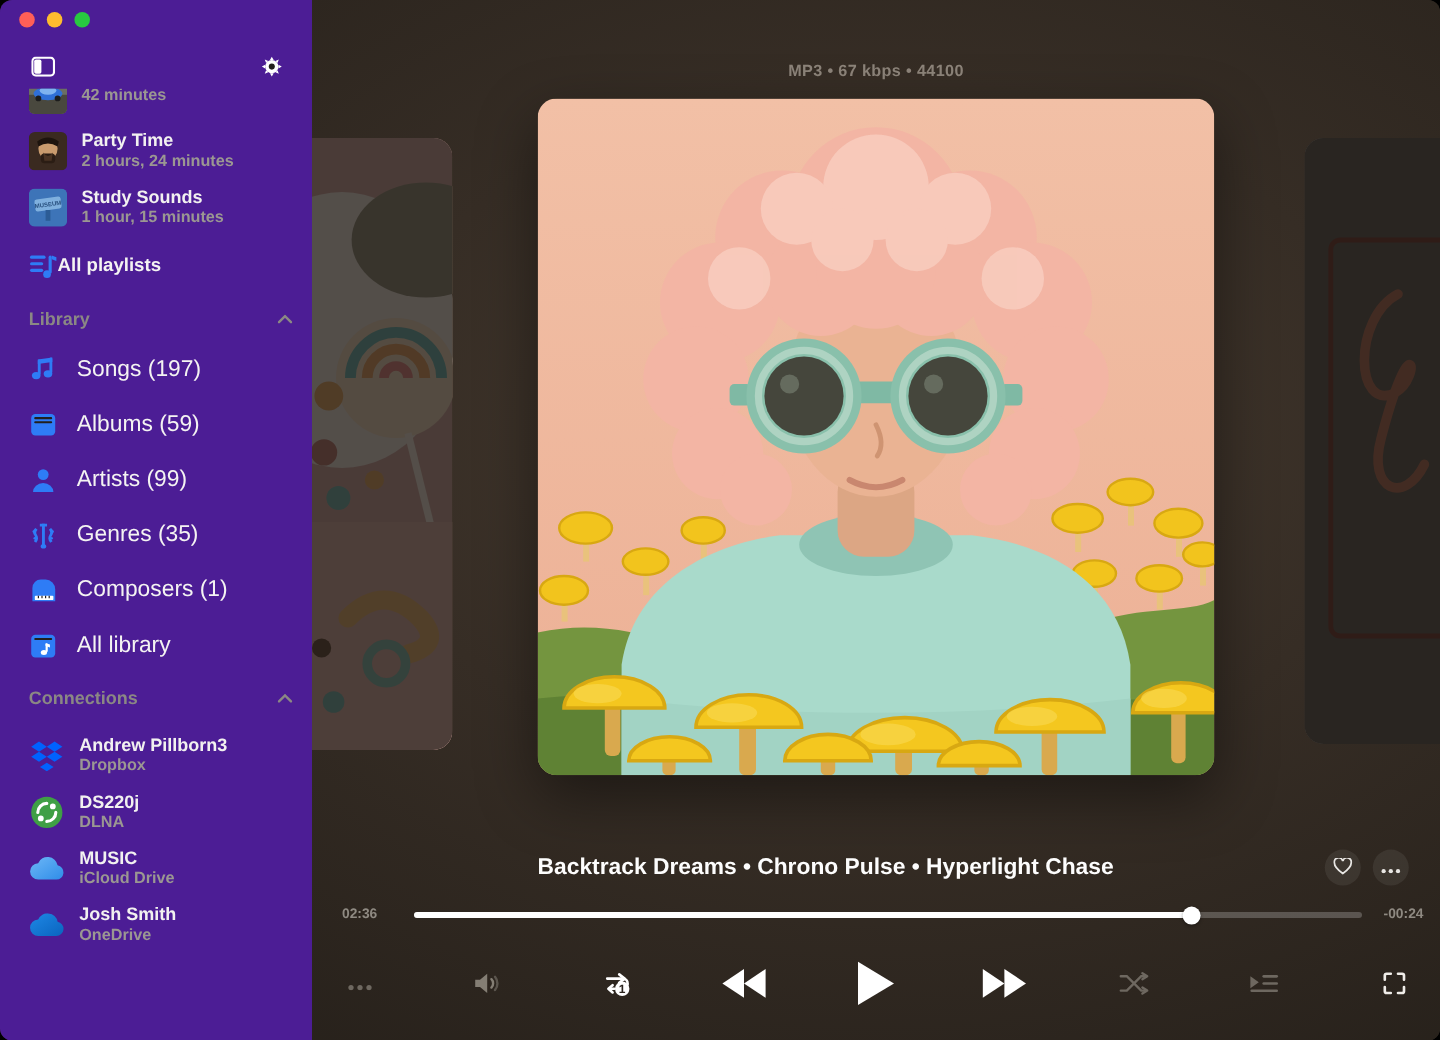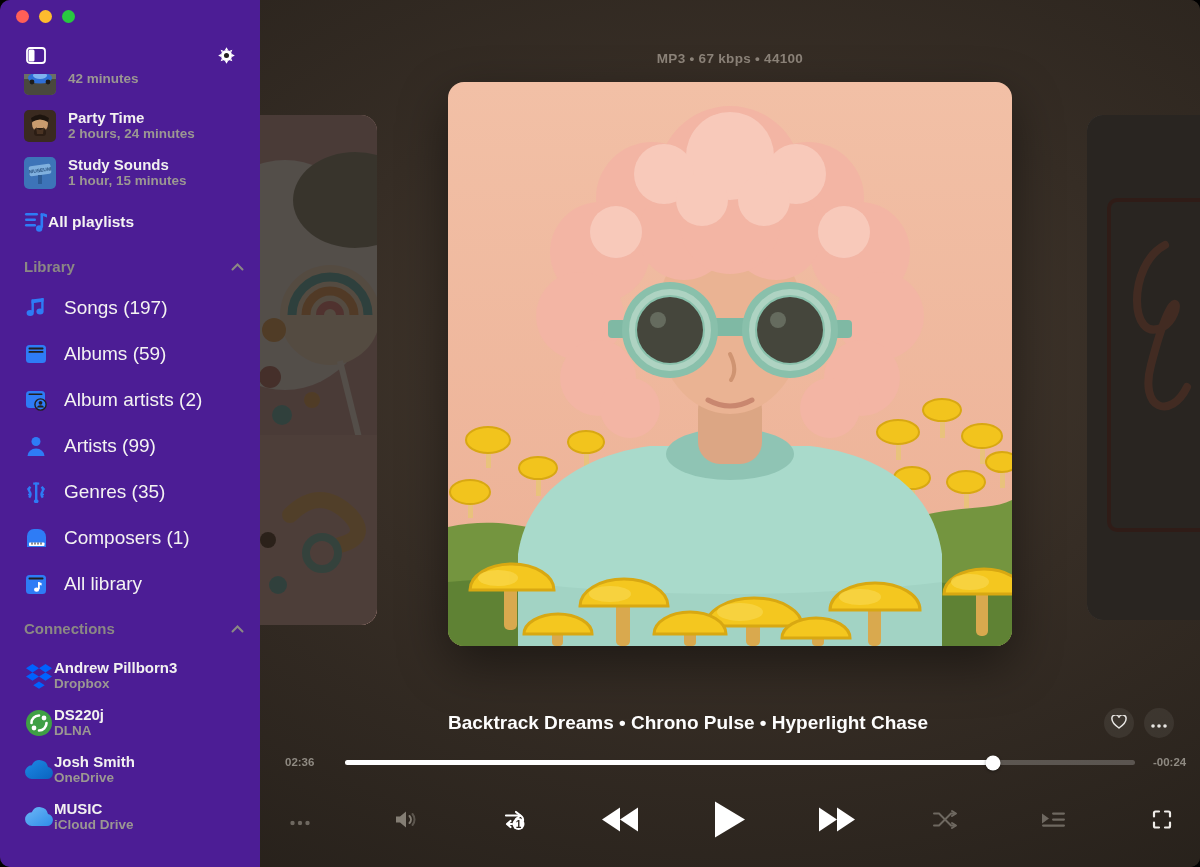--- a/index.html
+++ b/index.html
@@ -26,21 +26,21 @@
   .pl-row.clipped { margin-top:-11px; }
   .pl-text .t { font-size:15px; font-weight:700; color:#f2f1f0; line-height:17px; }
   .pl-text .s { font-size:13.5px; font-weight:600; color:#9b9792; line-height:16px; }
   .simple-row { display:flex; align-items:center; margin:0 0 24px 0; }
   .simple-row .lbl { font-size:15.5px; font-weight:700; color:#f4f3f2; }
   .sec-head { display:flex; align-items:center; justify-content:space-between; margin:10px 0 22px 0; cursor:default; }
   .sec-head .h { font-size:15px; font-weight:600; color:#8b8884; }
   .lib-row { display:flex; align-items:center; gap:16px; margin-bottom:24px; cursor:default; }
   .lib-row .lbl { font-size:19px; font-weight:400; color:#f4f3f2; }
   .lib-ic { width:24px; display:flex; justify-content:center; }
-  .conn-row { display:flex; align-items:center; margin-bottom:14px; cursor:default; }
+  .conn-row { display:flex; align-items:center; gap:12px; margin-bottom:14px; cursor:default; }
   .conn-ic { width:30px; flex:0 0 30px; display:flex; justify-content:center; }
   
   .main { position:relative; flex:1; height:100%;
     background:radial-gradient(ellipse 900px 620px at 50% 42%, #463a2f 0%, #362d25 48%, #27211b 100%); }
   .fmt { position:absolute; top:51px; left:0; width:100%; text-align:center;
     font-size:13.5px; font-weight:700; color:#8d847a; letter-spacing:.3px; }
   .art-center { position:absolute; left:188px; top:82px; width:564px; height:564px;
     border-radius:16px; overflow:hidden; box-shadow:0 18px 50px rgba(0,0,0,.45); }
   .art-side { position:absolute; top:115px; overflow:hidden; }
   .art-left { left:0; width:117px; height:510px; border-radius:0 16px 16px 0; }
@@ -197,32 +197,20 @@
         <span class="lib-ic">
           <svg width="22" height="20" viewBox="0 0 22 20">
               <rect x="1" y="1" width="20" height="18" rx="3.5" fill="#2e7cf6"></rect>
               <rect x="3.5" y="3.6" width="15" height="1.8" rx="0.9" fill="#221f1d"></rect>
               <rect x="3.5" y="7" width="15" height="1.8" rx="0.9" fill="#221f1d"></rect>
             </svg>
         </span>
         <span class="lbl">Albums (59)</span>
       </div>
 
-      <div class="lib-row">
-        <span class="lib-ic">
-          <svg width="22" height="21" viewBox="0 0 22 21">
-              <rect x="1" y="1" width="19" height="17" rx="3.5" fill="#2e7cf6"></rect>
-              <rect x="3.5" y="3.4" width="14" height="1.7" rx="0.85" fill="#221f1d"></rect>
-              <circle cx="15.5" cy="14.5" r="5.6" fill="#2e7cf6" stroke="#221f1d" stroke-width="1.4"></circle>
-              <circle cx="15.5" cy="12.8" r="1.9" fill="#221f1d"></circle>
-              <path d="M11.8 17.6 a3.8 3 0 0 1 7.4 0 z" fill="#221f1d"></path>
-            </svg>
-        </span>
-        <span class="lbl">Album artists (2)</span>
-      </div>
 
       <div class="lib-row">
         <span class="lib-ic">
           <svg width="20" height="21" viewBox="0 0 20 21">
               <circle cx="10" cy="5.5" r="4.5" fill="#2e7cf6"></circle>
               <path d="M1.5 20 a8.5 7.5 0 0 1 17 0 z" fill="#2e7cf6"></path>
             </svg>
         </span>
         <span class="lbl">Artists (99)</span>
       </div>
@@ -316,49 +304,49 @@
         <div class="pl-text">
           <div class="t">DS220j</div>
           <div class="s">DLNA</div>
         </div>
       </div>
 
       <div class="conn-row">
         <span class="conn-ic">
           <svg width="30" height="20" viewBox="0 0 30 20">
               <defs>
+                <linearGradient id="ic" x1="0" y1="0" x2="1" y2="1">
+                  <stop offset="0" stop-color="#6db7f7"></stop>
+                  <stop offset="1" stop-color="#2f8de8"></stop>
+                </linearGradient>
+              </defs>
+              <path d="M8 19 h15 a6 6 0 0 0 1-11.9 a8.5 8.5 0 0 0 -16.2-1.8 a6.5 6.5 0 0 0 .2 13.7z" fill="url(#ic)"></path>
+            </svg>
+        </span>
+        <div class="pl-text">
+          <div class="t">MUSIC</div>
+          <div class="s">iCloud Drive</div>
+        </div>
+      </div>
+
+      <div class="conn-row">
+        <span class="conn-ic">
+          <svg width="30" height="20" viewBox="0 0 30 20">
+              <defs>
                 <linearGradient id="od" x1="0" y1="0" x2="1" y2="1">
                   <stop offset="0" stop-color="#1e88e5"></stop>
                   <stop offset="1" stop-color="#0a64bf"></stop>
                 </linearGradient>
               </defs>
               <path d="M8 19 h15 a6 6 0 0 0 1-11.9 a8.5 8.5 0 0 0 -16.2-1.8 a6.5 6.5 0 0 0 .2 13.7z" fill="url(#od)"></path>
             </svg>
         </span>
         <div class="pl-text">
           <div class="t">Josh Smith</div>
           <div class="s">OneDrive</div>
-        </div>
-      </div>
-
-      <div class="conn-row">
-        <span class="conn-ic">
-          <svg width="30" height="20" viewBox="0 0 30 20">
-              <defs>
-                <linearGradient id="ic" x1="0" y1="0" x2="1" y2="1">
-                  <stop offset="0" stop-color="#6db7f7"></stop>
-                  <stop offset="1" stop-color="#2f8de8"></stop>
-                </linearGradient>
-              </defs>
-              <path d="M8 19 h15 a6 6 0 0 0 1-11.9 a8.5 8.5 0 0 0 -16.2-1.8 a6.5 6.5 0 0 0 .2 13.7z" fill="url(#ic)"></path>
-            </svg>
-        </span>
-        <div class="pl-text">
-          <div class="t">MUSIC</div>
-          <div class="s">iCloud Drive</div>
         </div>
       </div>
 
     </div>
   </aside>
 
   <main class="main">
 
     <div class="fmt">MP3 • 67 kbps • 44100</div>
 

